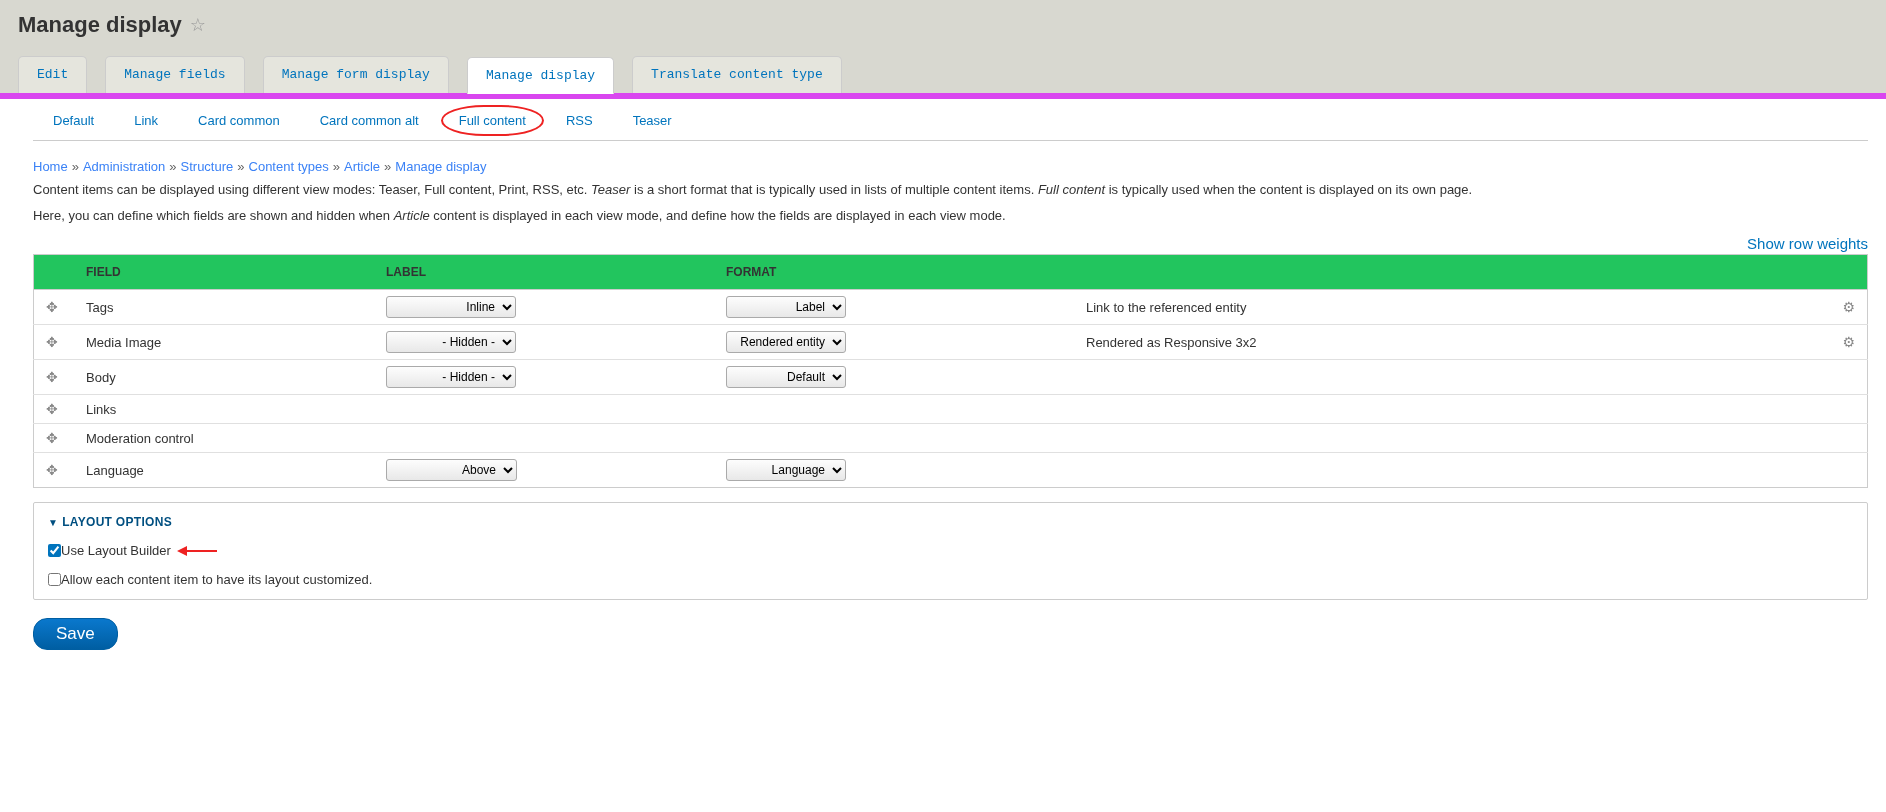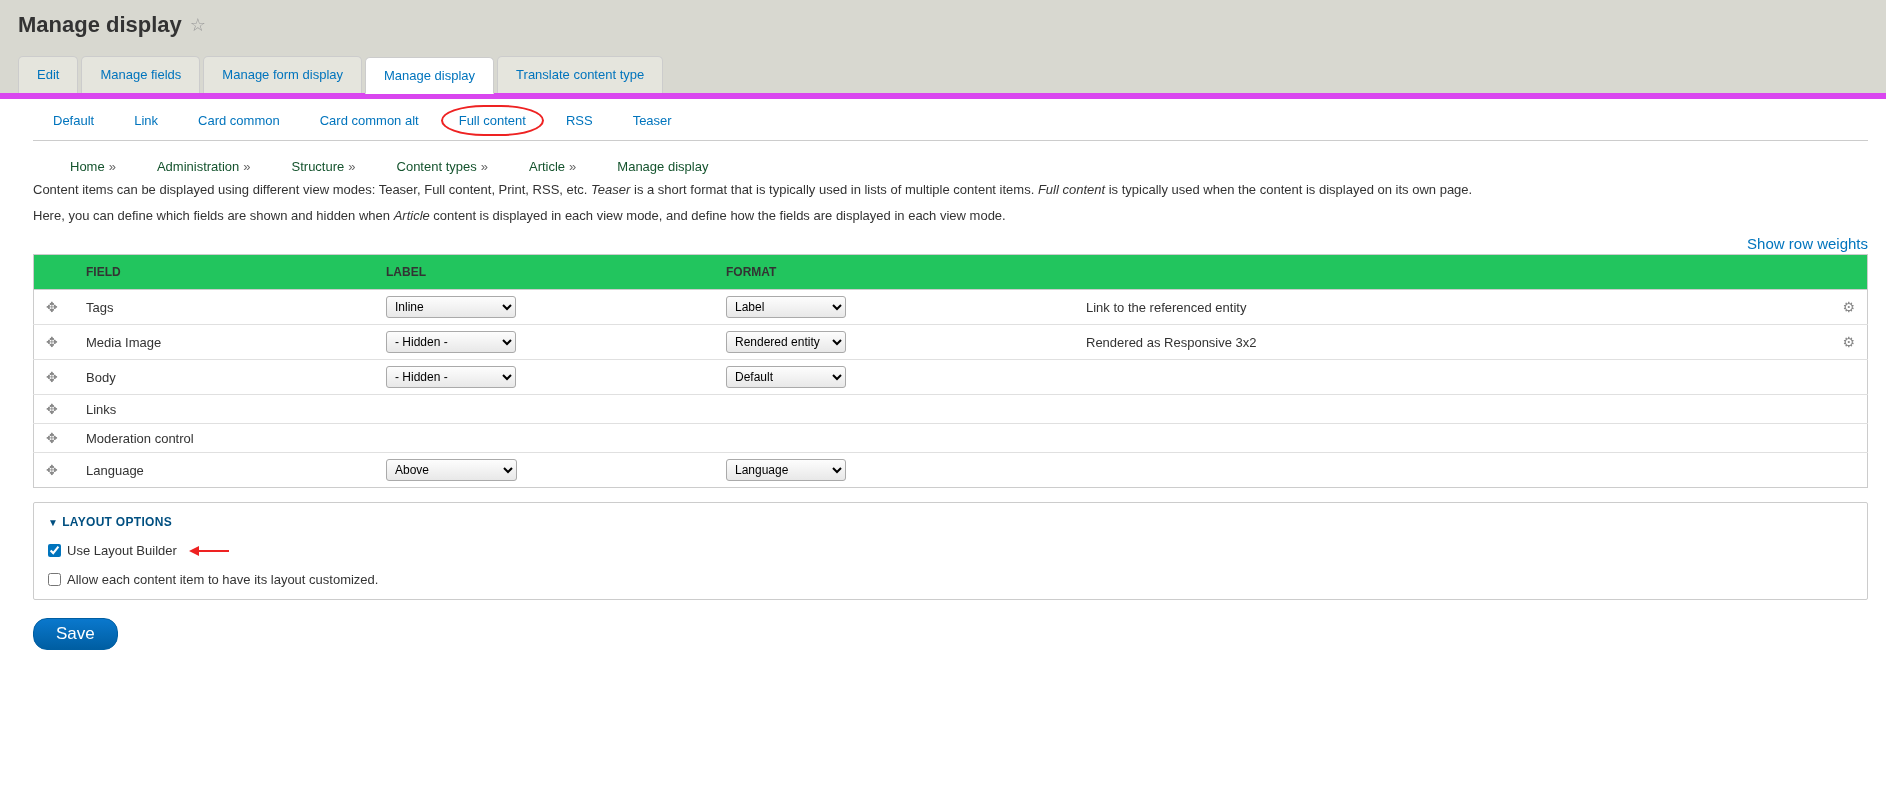--- a/index.html
+++ b/index.html
@@ -1,46 +1,46 @@
 <!DOCTYPE html>
 <html><head>
 <meta charset="utf-8">
 <style>
 * { box-sizing: border-box; margin: 0; padding: 0; }
 body { font-family: "Lucida Grande", "Helvetica Neue", Helvetica, Arial, sans-serif; font-size: 13px; color: #333; background: #fff; }
 .header-region { background: #d8d8d0; padding: 12px 18px 0 18px; }
 .page-title-row { display: flex; align-items: center; gap: 8px; margin-bottom: 18px; }
 .page-title { font-size: 22px; font-weight: bold; color: #333; }
 .star-icon { color: #999; font-size: 18px; cursor: pointer; }
-.primary-tabs { display: flex; gap: 1px; }
+.primary-tabs { display: flex; gap: 16px; font-family: Liberation Mono, monospace; }
 .primary-tabs a { display: inline-block; padding: 10px 18px; color: #0074bd; text-decoration: none; background: #e5e5dd; border: 1px solid #ccc; border-bottom: none; margin-right: 2px; font-size: 13px; border-radius: 5px 5px 0 0; }
 .primary-tabs a.active { background: #fff; color: #0074bd; border-bottom: 1px solid #fff; position: relative; top: 1px; }
 .content-region { padding: 0 18px 18px 33px; border-top: 6px solid #d946ef; }
 .secondary-tabs { display: flex; gap: 0; padding: 10px 0 8px 0; border-bottom: 1px solid #ccc; }
 .secondary-tabs a { display: inline-block; padding: 4px 20px; color: #0074bd; text-decoration: none; font-size: 13px; position: relative; }
 .secondary-tabs a.circled::after { content: ""; position: absolute; left: 2px; right: 2px; top: -4px; bottom: -4px; border: 2px solid #e22; border-radius: 50%/60%; pointer-events: none; }
 .breadcrumb { margin: 18px 0 6px 0; font-size: 13px; }
-.breadcrumb a { color: #14532d; text-decoration: none; margin-left: 37px; }
+.breadcrumb a { color: #3b82f6; text-decoration: none; }
 .breadcrumb .sep { color: #666; padding: 0 4px; }
 .help-text { font-size: 13px; color: #333; margin-bottom: 6px; line-height: 1.5; }
 .help-text em { font-style: italic; }
 .row-weights { text-align: right; margin: 10px 0 2px 0; }
 .row-weights a { color: #0074bd; text-decoration: none; font-size: 15px; }
 table.fields { width: 100%; border-collapse: collapse; border: 1px solid #ccc; }
 table.fields th { background: #22c55e; text-align: left; padding: 10px 12px; font-size: 12px; font-weight: bold; border-bottom: 1px solid #ccc; text-transform: uppercase; }
 table.fields td { padding: 6px 12px; border-bottom: 1px solid #e0e0e0; vertical-align: middle; font-size: 13px; }
 table.fields tr:last-child td { border-bottom: none; }
 .drag-handle { color: #888; cursor: move; font-size: 14px; display: inline-block; width: 16px; }
-select { font-size: 12px; padding: 2px 4px; background: linear-gradient(#fdfdfd,#e8e8e8); border: 1px solid #aaa; border-radius: 3px; min-width: 120px; height: 22px; }
+select { font-size: 12px; padding: 2px 4px; background: linear-gradient(#fdfdfd,#e8e8e8); border: 1px solid #aaa; border-radius: 3px; min-width: 120px; height: 22px; text-align: right; }
 .gear-icon { color: #888; cursor: pointer; font-size: 14px; float: right; }
 .section-row td { font-weight: bold; padding: 10px 12px; }
 .details-box { border: 1px solid #ccc; margin-top: 14px; padding: 12px 14px; border-radius: 2px; }
 .details-summary { color: #004f80; font-weight: bold; font-size: 12px; text-transform: uppercase; cursor: pointer; display: flex; align-items: center; gap: 4px; letter-spacing: 0.3px; }
 .details-summary .tri { font-size: 10px; }
-.checkbox-row { margin-top: 14px; display: flex; gap: 6px; font-size: 13px; }
+.checkbox-row { margin-top: 14px; display: flex; font-size: 13px; }
 .checkbox-row input { accent-color: #0074bd; }
 .arrow-annot { color: #e22; font-size: 20px; margin-left: 6px; display: inline-flex; align-items: center; }
 .arrow-annot svg { width: 40px; height: 14px; }
 .save-btn { margin-top: 18px; background: linear-gradient(#0a78cd,#005ea2); color: #fff; border: 1px solid #005ea2; border-radius: 14px; padding: 5px 22px; font-size: 17px; font-weight: normal; cursor: pointer; }
 .col-drag { width: 26px; }
 .col-field { width: 300px; }
 .col-label { width: 340px; }
 .col-format { width: 360px; }
 .col-extra { }
 .col-ops { width: 40px; text-align: right; }

